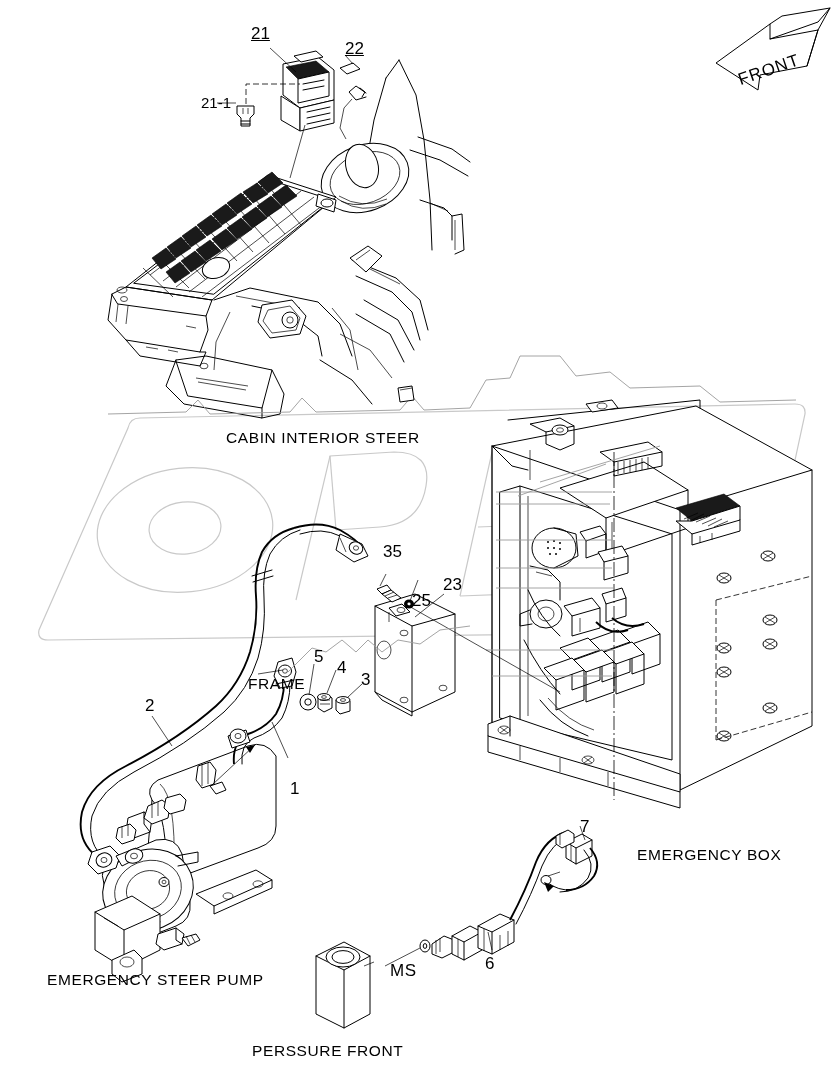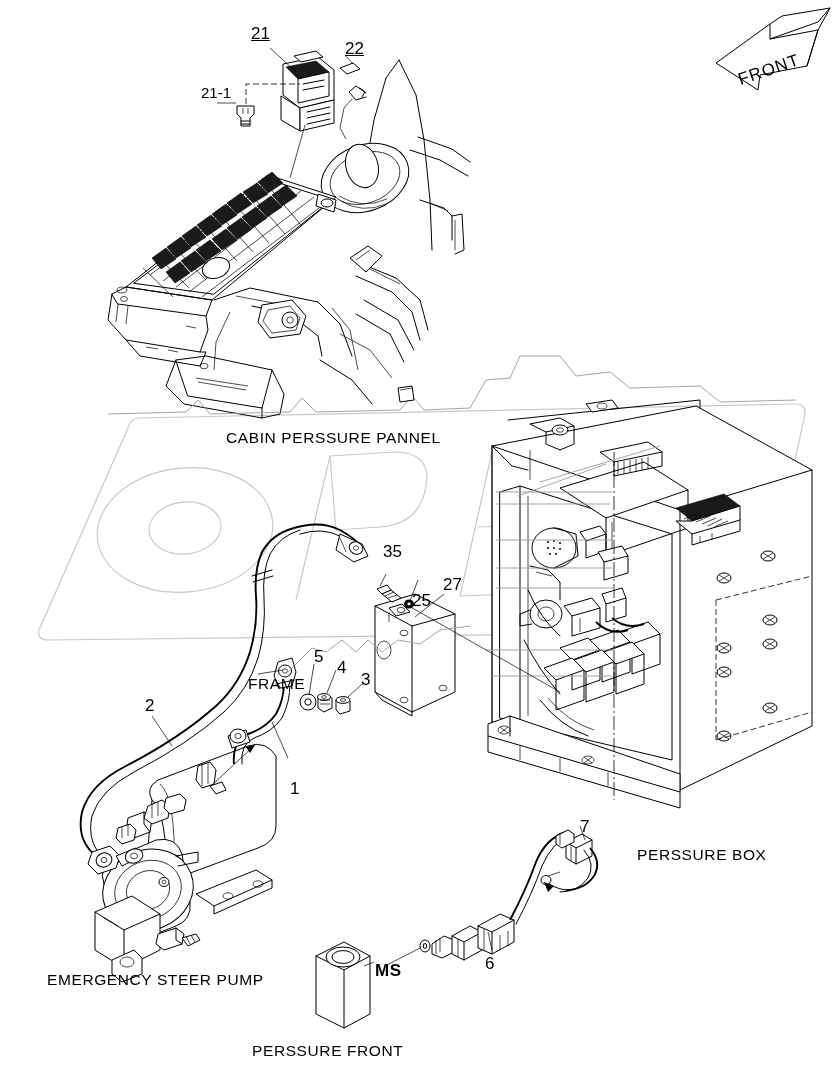--- a/index.html
+++ b/index.html
@@ -15,21 +15,21 @@
   .lbl{
     position:absolute;
     font-family:"Liberation Sans",sans-serif;
     color:#000;
     white-space:nowrap;
     line-height:1;
   }
   .sect-title{font-size:15.5px;letter-spacing:.6px;}
   .callout{font-size:17px;}
   .callout-sm{font-size:15px;}
-  .ms-lbl{font-size:17px;font-weight:bold;letter-spacing:.5px;}
+  .ms-lbl{font-size:17px;font-weight:normal;letter-spacing:.5px;margin-left:15px;}
   .front-lbl{
     font-size:17px;letter-spacing:1px;
     transform:rotate(-19deg);
     transform-origin:left top;
   }
 </style>
 </head>
 <body>
 
 <div id="sheet">
@@ -587,50 +587,50 @@
     </g>
 
   </svg>
 
   <div>
 
     <div class="lbl front-lbl" style="left:736px;top:72px;">FRONT</div>
 
     <div class="lbl callout" style="left:251px;top:25px;text-decoration:underline;">21</div>
 
-    <div class="lbl callout-sm" style="left:201px;top:85px;">21-1</div>
+    <div class="lbl callout-sm" style="left:201px;top:95px;">21-1</div>
 
     <div class="lbl callout" style="left:345px;top:40px;text-decoration:underline;">22</div>
 
-    <div class="lbl sect-title" style="left:226px;top:430px;">CABIN PERSSURE PANNEL</div>
+    <div class="lbl sect-title" style="left:226px;top:430px;">CABIN INTERIOR STEER</div>
 
     <div class="lbl callout" style="left:383px;top:543px;">35</div>
 
     <div class="lbl callout" style="left:412px;top:592px;">25</div>
 
-    <div class="lbl callout" style="left:443px;top:576px;">27</div>
+    <div class="lbl callout" style="left:443px;top:576px;">23</div>
 
     <div class="lbl callout" style="left:314px;top:648px;">5</div>
 
     <div class="lbl callout" style="left:337px;top:659px;">4</div>
 
     <div class="lbl callout" style="left:361px;top:671px;">3</div>
 
     <div class="lbl sect-title" style="left:248px;top:676px;">FRAME</div>
 
     <div class="lbl callout" style="left:145px;top:697px;">2</div>
 
     <div class="lbl callout" style="left:290px;top:780px;">1</div>
 
     <div class="lbl callout" style="left:580px;top:818px;">7</div>
 
     <div class="lbl callout" style="left:485px;top:955px;">6</div>
 
     <div class="lbl ms-lbl" style="left:375px;top:962px;">MS</div>
 
-    <div class="lbl sect-title" style="left:637px;top:847px;">PERSSURE BOX</div>
+    <div class="lbl sect-title" style="left:637px;top:847px;">EMERGENCY BOX</div>
 
     <div class="lbl sect-title" style="left:47px;top:972px;">EMERGENCY STEER PUMP</div>
 
     <div class="lbl sect-title" style="left:252px;top:1043px;">PERSSURE FRONT</div>
 
   </div>
 </div>
 
 </body></html>

